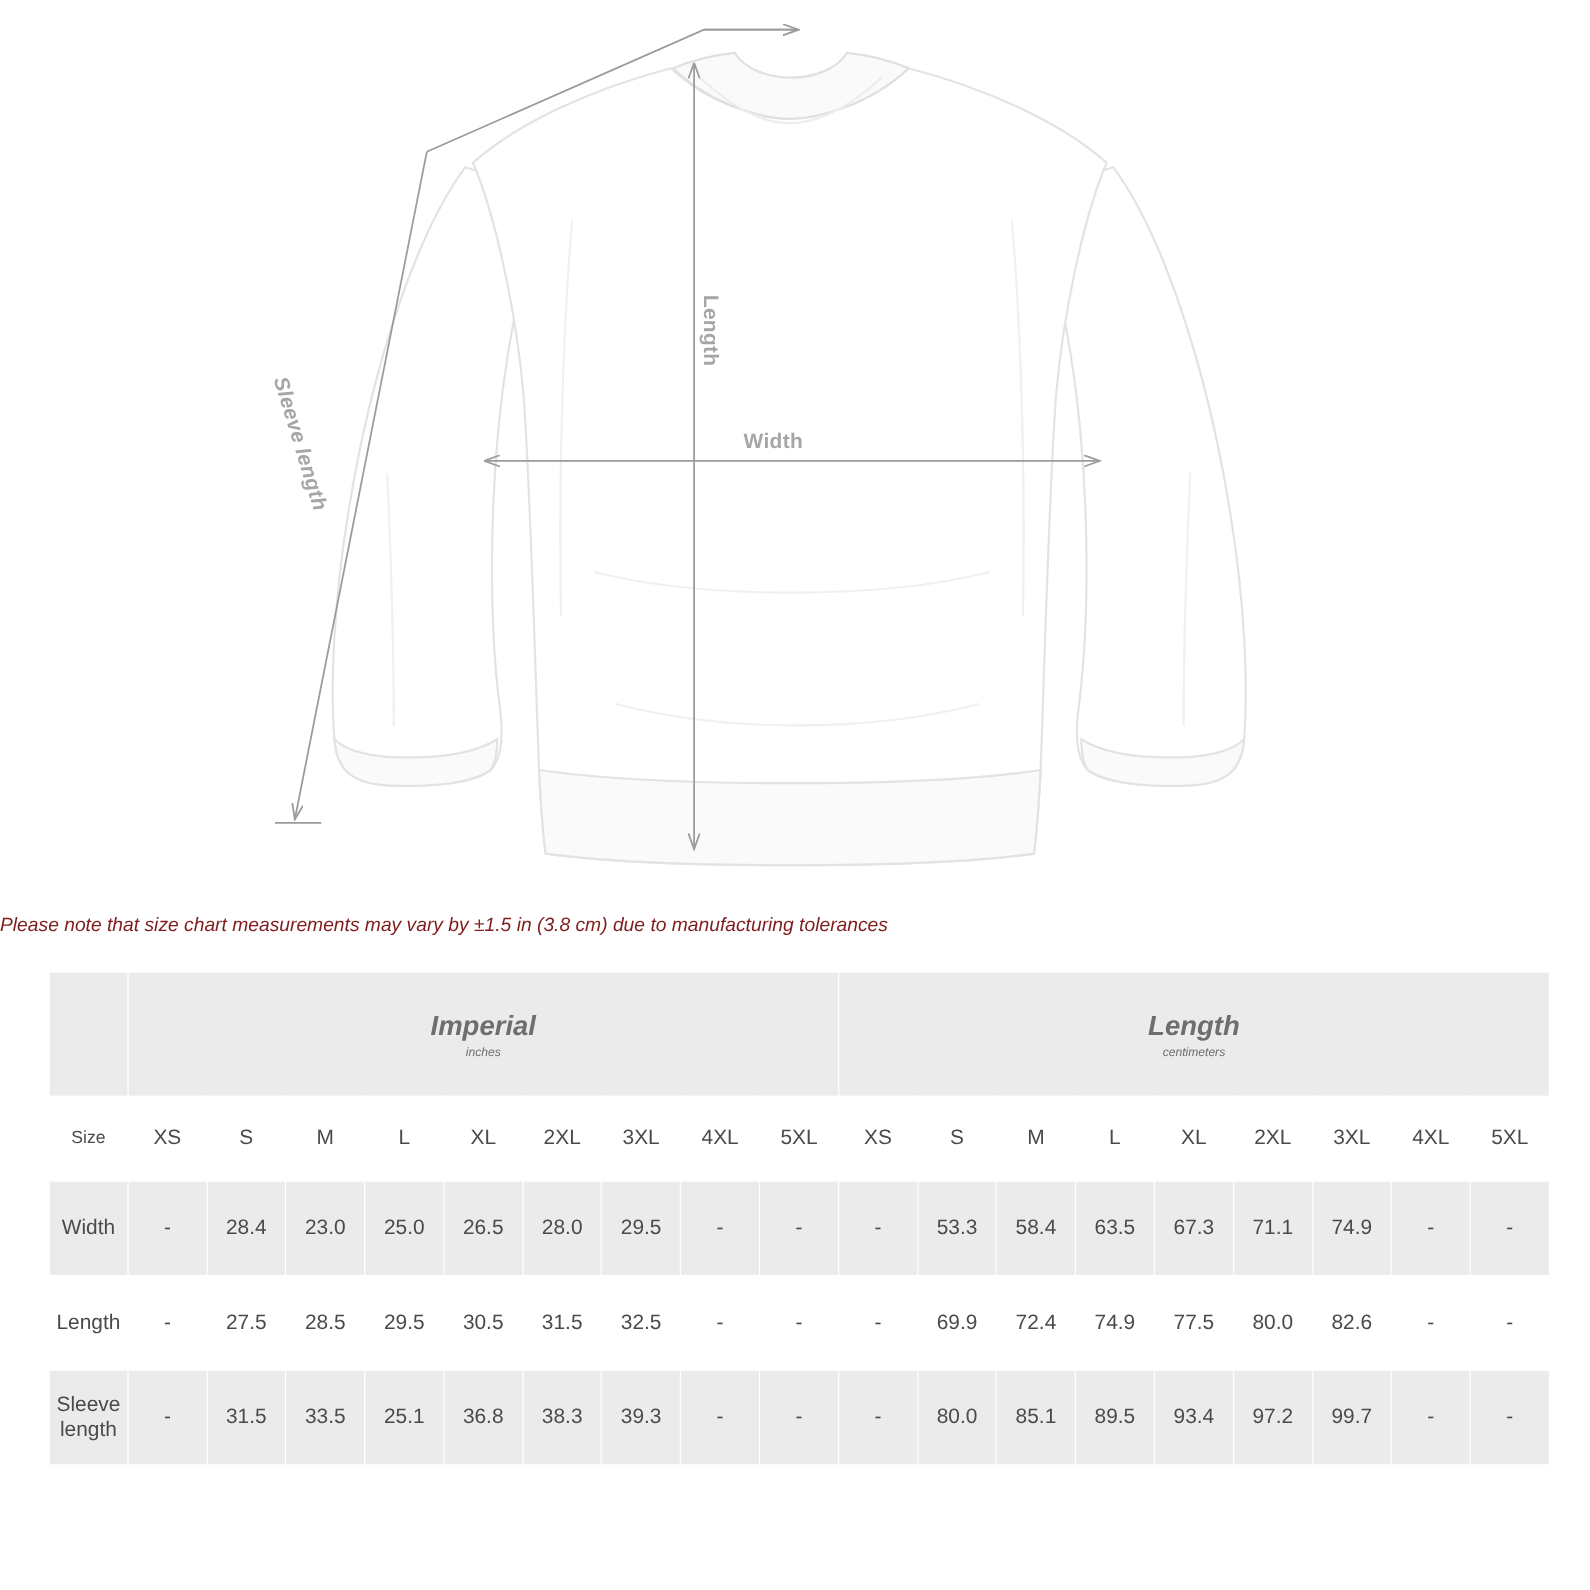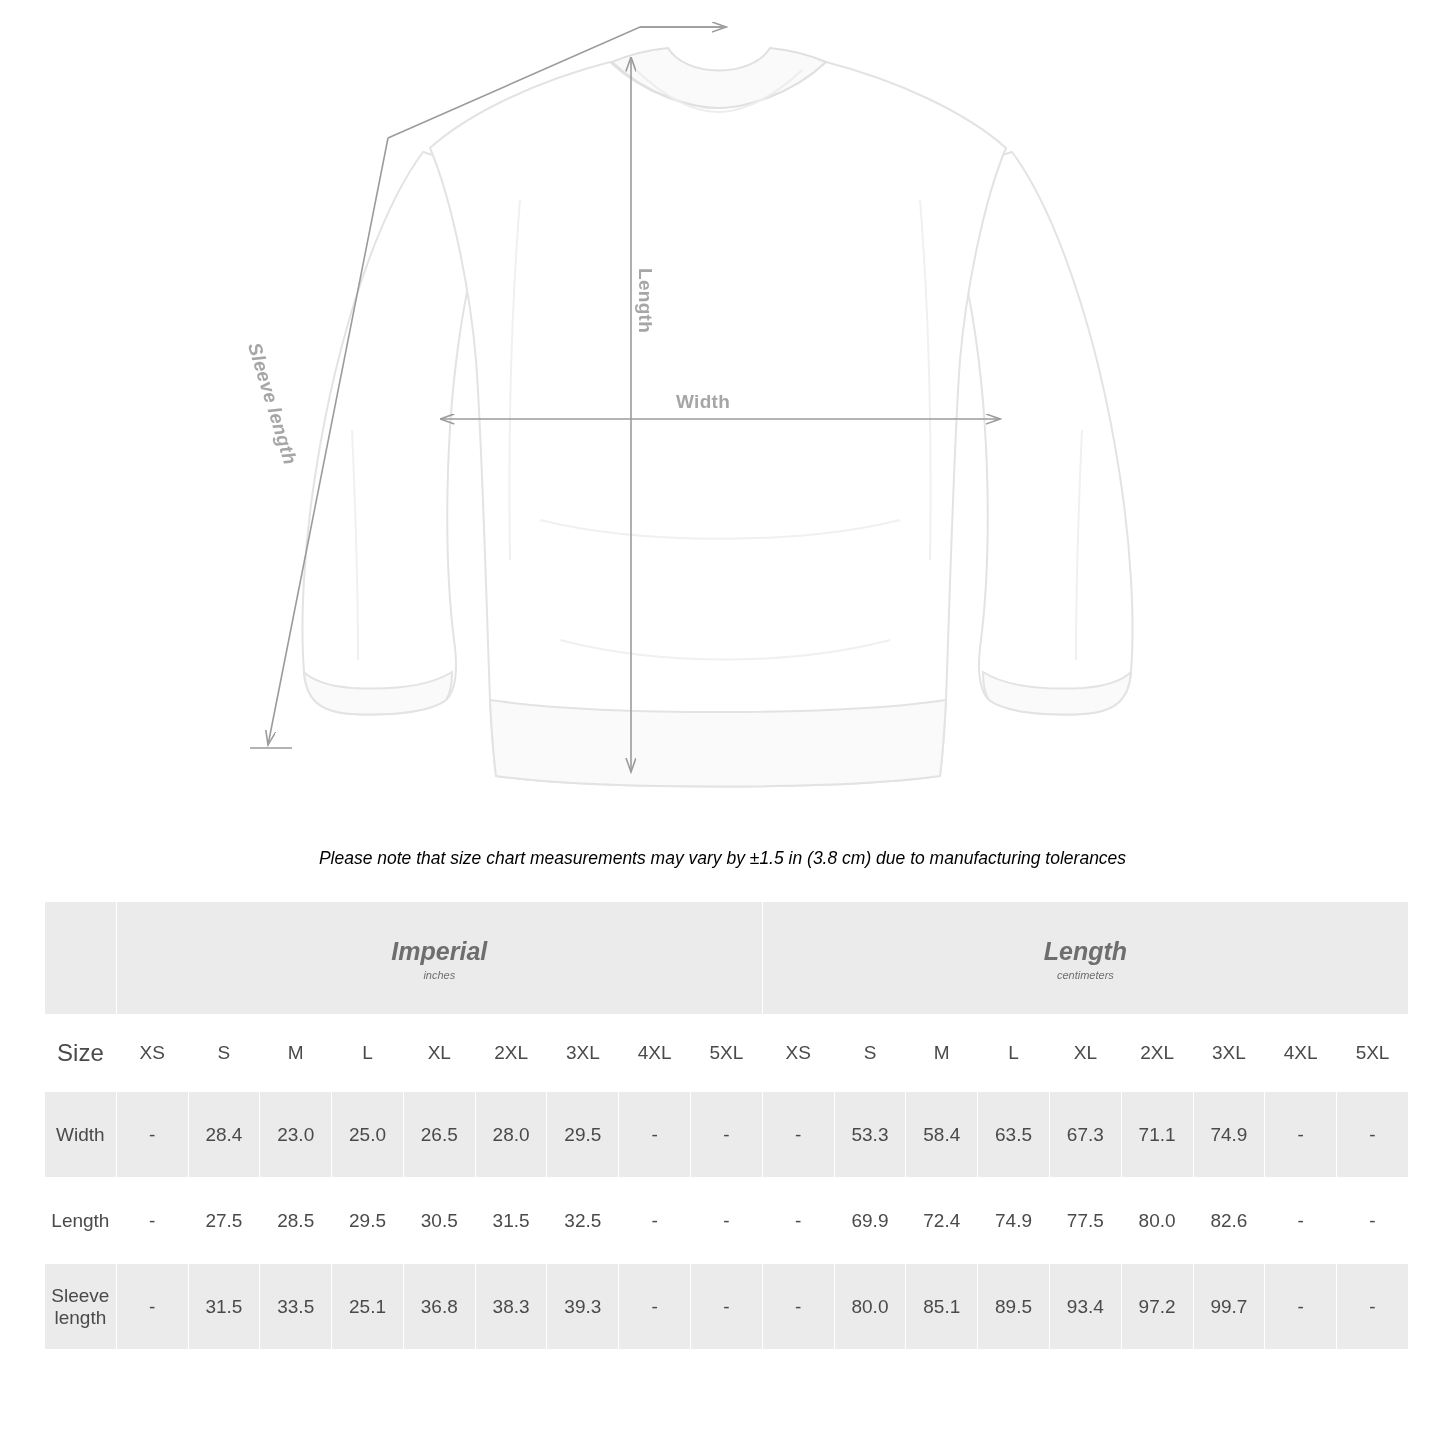--- a/index.html
+++ b/index.html
@@ -59,25 +59,24 @@
 
   
   .chart-title {
     text-align: center;
     font-size: 30px;
     font-weight: bold;
     color: #3d3d3d;
     margin: 10px 0 0 0;
   }
   .chart-note {
-    text-align: center;
+    text-align: left;
     font-size: 17.5px;
     font-style: italic;
-    color: #000000;
-    margin-top: 18px;
+    color: #7f1d1d;
   }
 
   
   .table-wrap {
     margin: 32px 40px 0 44px;
   }
   table.size-table {
     border-collapse: collapse;
     width: 1365px;
     table-layout: fixed;
@@ -108,21 +107,21 @@
     color: #6e6e6e;
   }
   .hdr td {
     background: #ffffff;
     height: 74px;
     font-weight: bold;
     font-size: 19px;
     color: #4a4a4a;
   }
   .hdr td.rowhead {
-    font-size: 24px;
+    font-size: 16px;
   }
   tr.alt td {
     background: #ebebeb;
   }
   tr.plain td {
     background: #ffffff;
   }
   .data-row td {
     height: 83px;
   }

